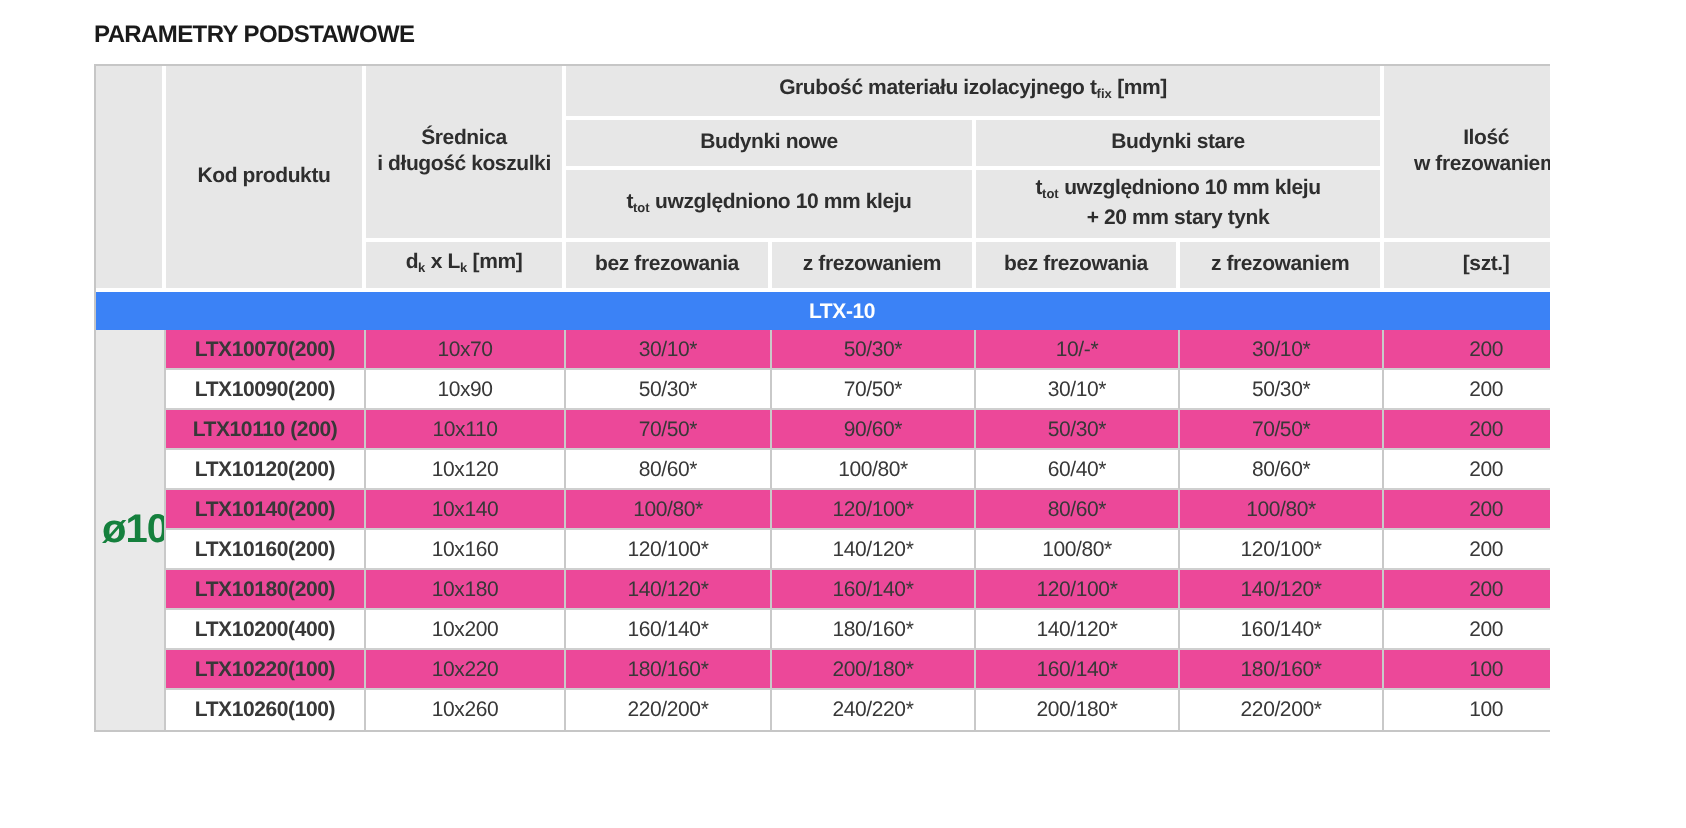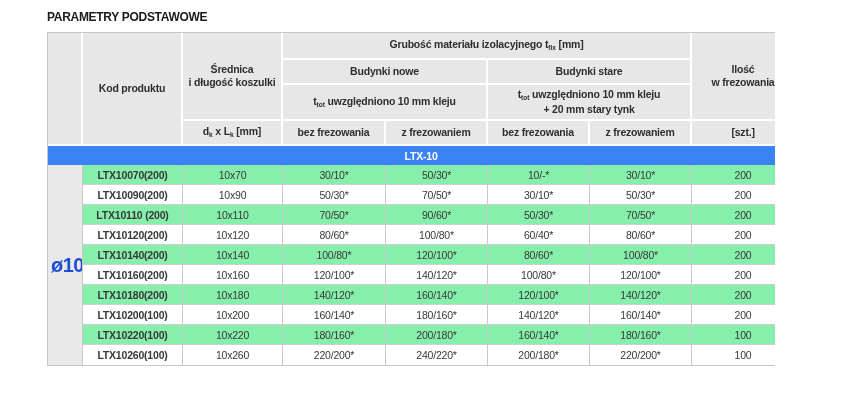--- a/index.html
+++ b/index.html
@@ -76,31 +76,31 @@
   }
   
   .tbl td.data {
     height: 20px;
     background: #ffffff;
     border-right: 1px solid #c9c9c9;
     border-bottom: 1px solid #cfcfcf;
     font-weight: normal;
     color: #383838;
   }
-  .tbl tr.shade td.data { background: #86efac; }
+  .tbl tr.shade td.data { background: #ec4899; }
   .tbl td.data.kod { font-weight: bold; text-align: center; }
   .tbl td.data.last-col { border-right: none; }
   .tbl tr.last-row td.data { border-bottom: none; }
   .tbl td.group-cell {
     background: #e9e9e9;
     border-right: 1px solid #c9c9c9;
     font-weight: bold;
     font-size: 20px;
     letter-spacing: -0.5px;
-    color: #1d4ed8;
+    color: #15803d;
     vertical-align: middle;
   }
 </style>
 </head>
 <body>
 
 <div class="page">
   <div class="doc-title">PARAMETRY PODSTAWOWE</div>
 
   <div class="table-wrap">
@@ -121,21 +121,21 @@
           <th rowspan="4">Kod produktu</th>
           <th rowspan="3">
             <div>Średnica</div>
             <div>i długość koszulki</div>
           </th>
           <th colspan="4" class="th-band">
             <span>Grubość materiału izolacyjnego t</span><sub class="tiny">fix</sub><span> [mm]</span>
           </th>
           <th rowspan="3" class="last-col">
             <div>Ilość</div>
-            <div>w frezowania</div>
+            <div>w frezowaniem</div>
           </th>
         </tr>
         <tr>
           <th colspan="2" class="th-build">Budynki nowe</th>
           <th colspan="2" class="th-build">Budynki stare</th>
         </tr>
         <tr>
           <th colspan="2" class="th-ttot">
             <span>t</span><sub class="tiny">tot</sub><span> uwzględniono 10 mm kleju</span>
           </th>
@@ -218,21 +218,21 @@
         <tr class="shade">
           <td class="data kod">LTX10180(200)</td>
           <td class="data">10x180</td>
           <td class="data">140/120*</td>
           <td class="data">160/140*</td>
           <td class="data">120/100*</td>
           <td class="data">140/120*</td>
           <td class="data last-col">200</td>
         </tr>
         <tr>
-          <td class="data kod">LTX10200(100)</td>
+          <td class="data kod">LTX10200(400)</td>
           <td class="data">10x200</td>
           <td class="data">160/140*</td>
           <td class="data">180/160*</td>
           <td class="data">140/120*</td>
           <td class="data">160/140*</td>
           <td class="data last-col">200</td>
         </tr>
         <tr class="shade">
           <td class="data kod">LTX10220(100)</td>
           <td class="data">10x220</td>

